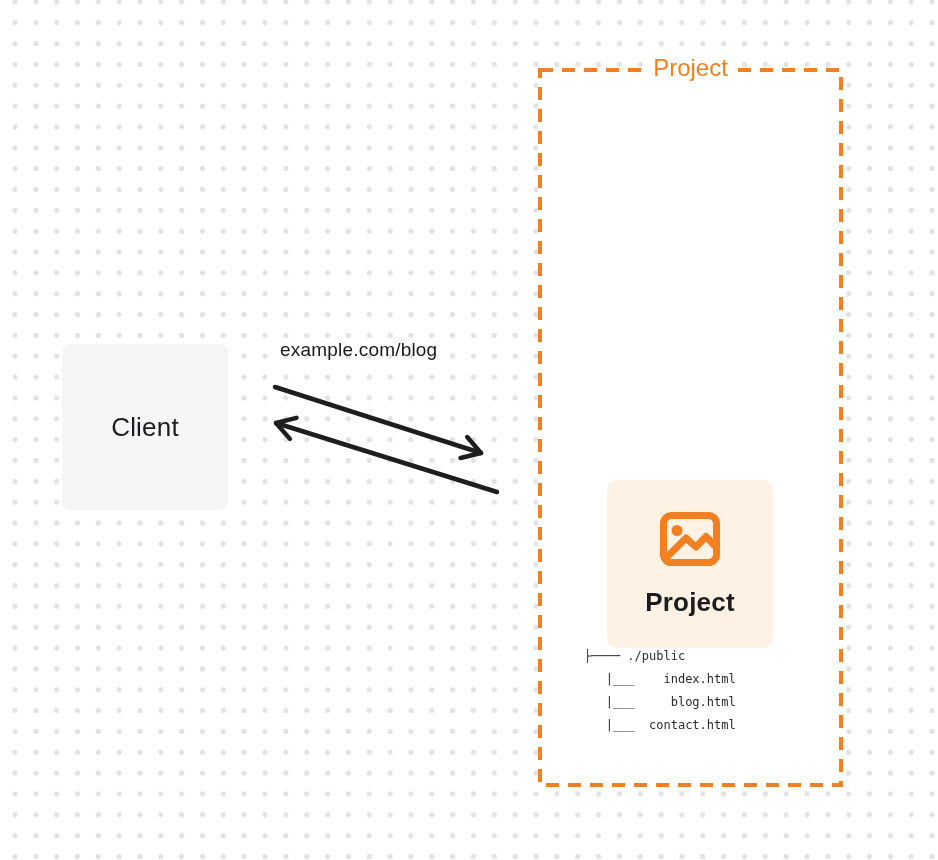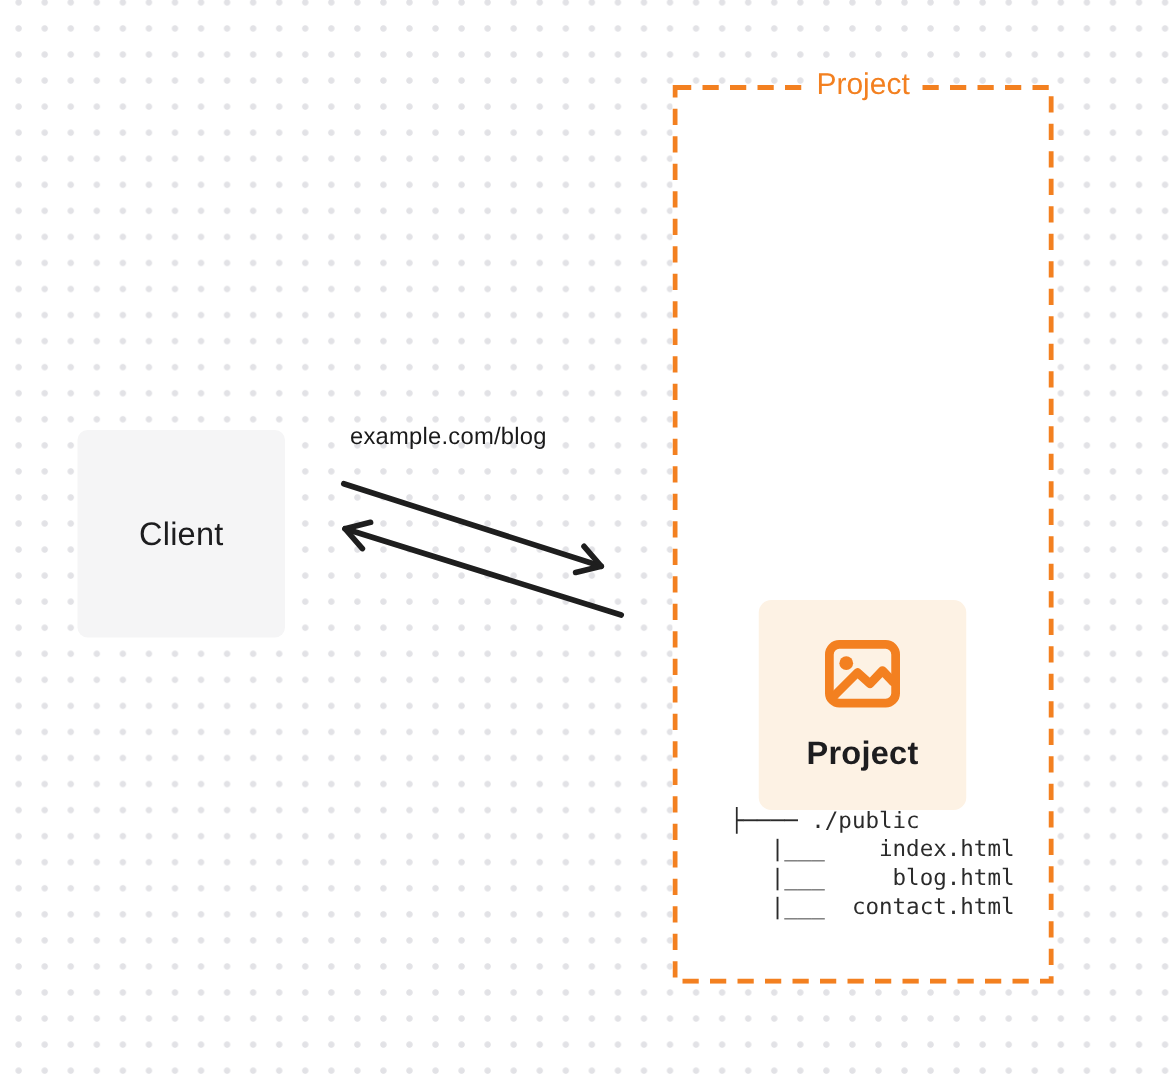--- a/index.html
+++ b/index.html
@@ -66,21 +66,21 @@
   }
   .card-worker { top: 62px; }
   .card-assets { top: 412px; }
   .card .card-label {
     font-size: 26px; font-weight: 700; color: #1D1D1F; letter-spacing: 0.2px;
   }
   .file-tree {
     position: absolute; left: 46px; top: 577px;
     margin: 0;
     font-family: "DejaVu Sans Mono", monospace;
-    font-size: 18px; line-height: 23px;
+    font-size: 12px; line-height: 23px;
     color: #2B2B2B;
     white-space: pre;
   }
 </style>
 </head>
 <body>
 
 <div class="canvas">
 
   <svg class="arrows-svg" viewBox="0 0 938 860" xmlns="http://www.w3.org/2000/svg">

